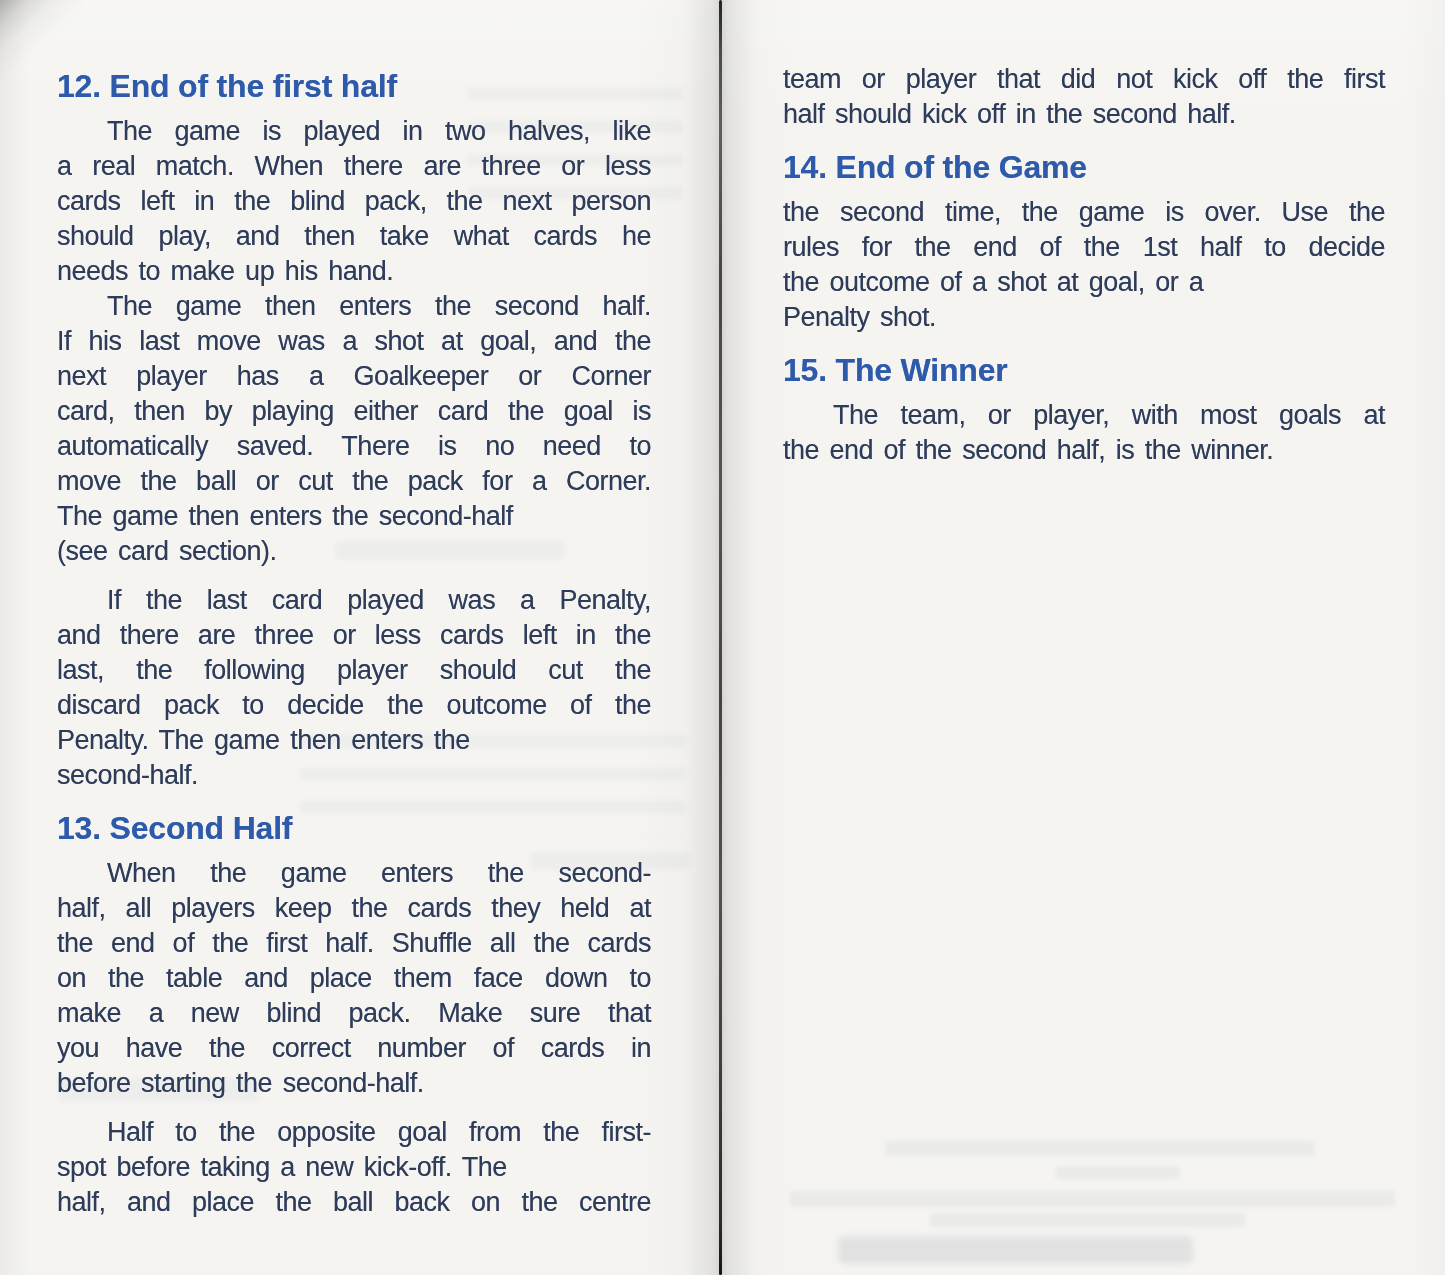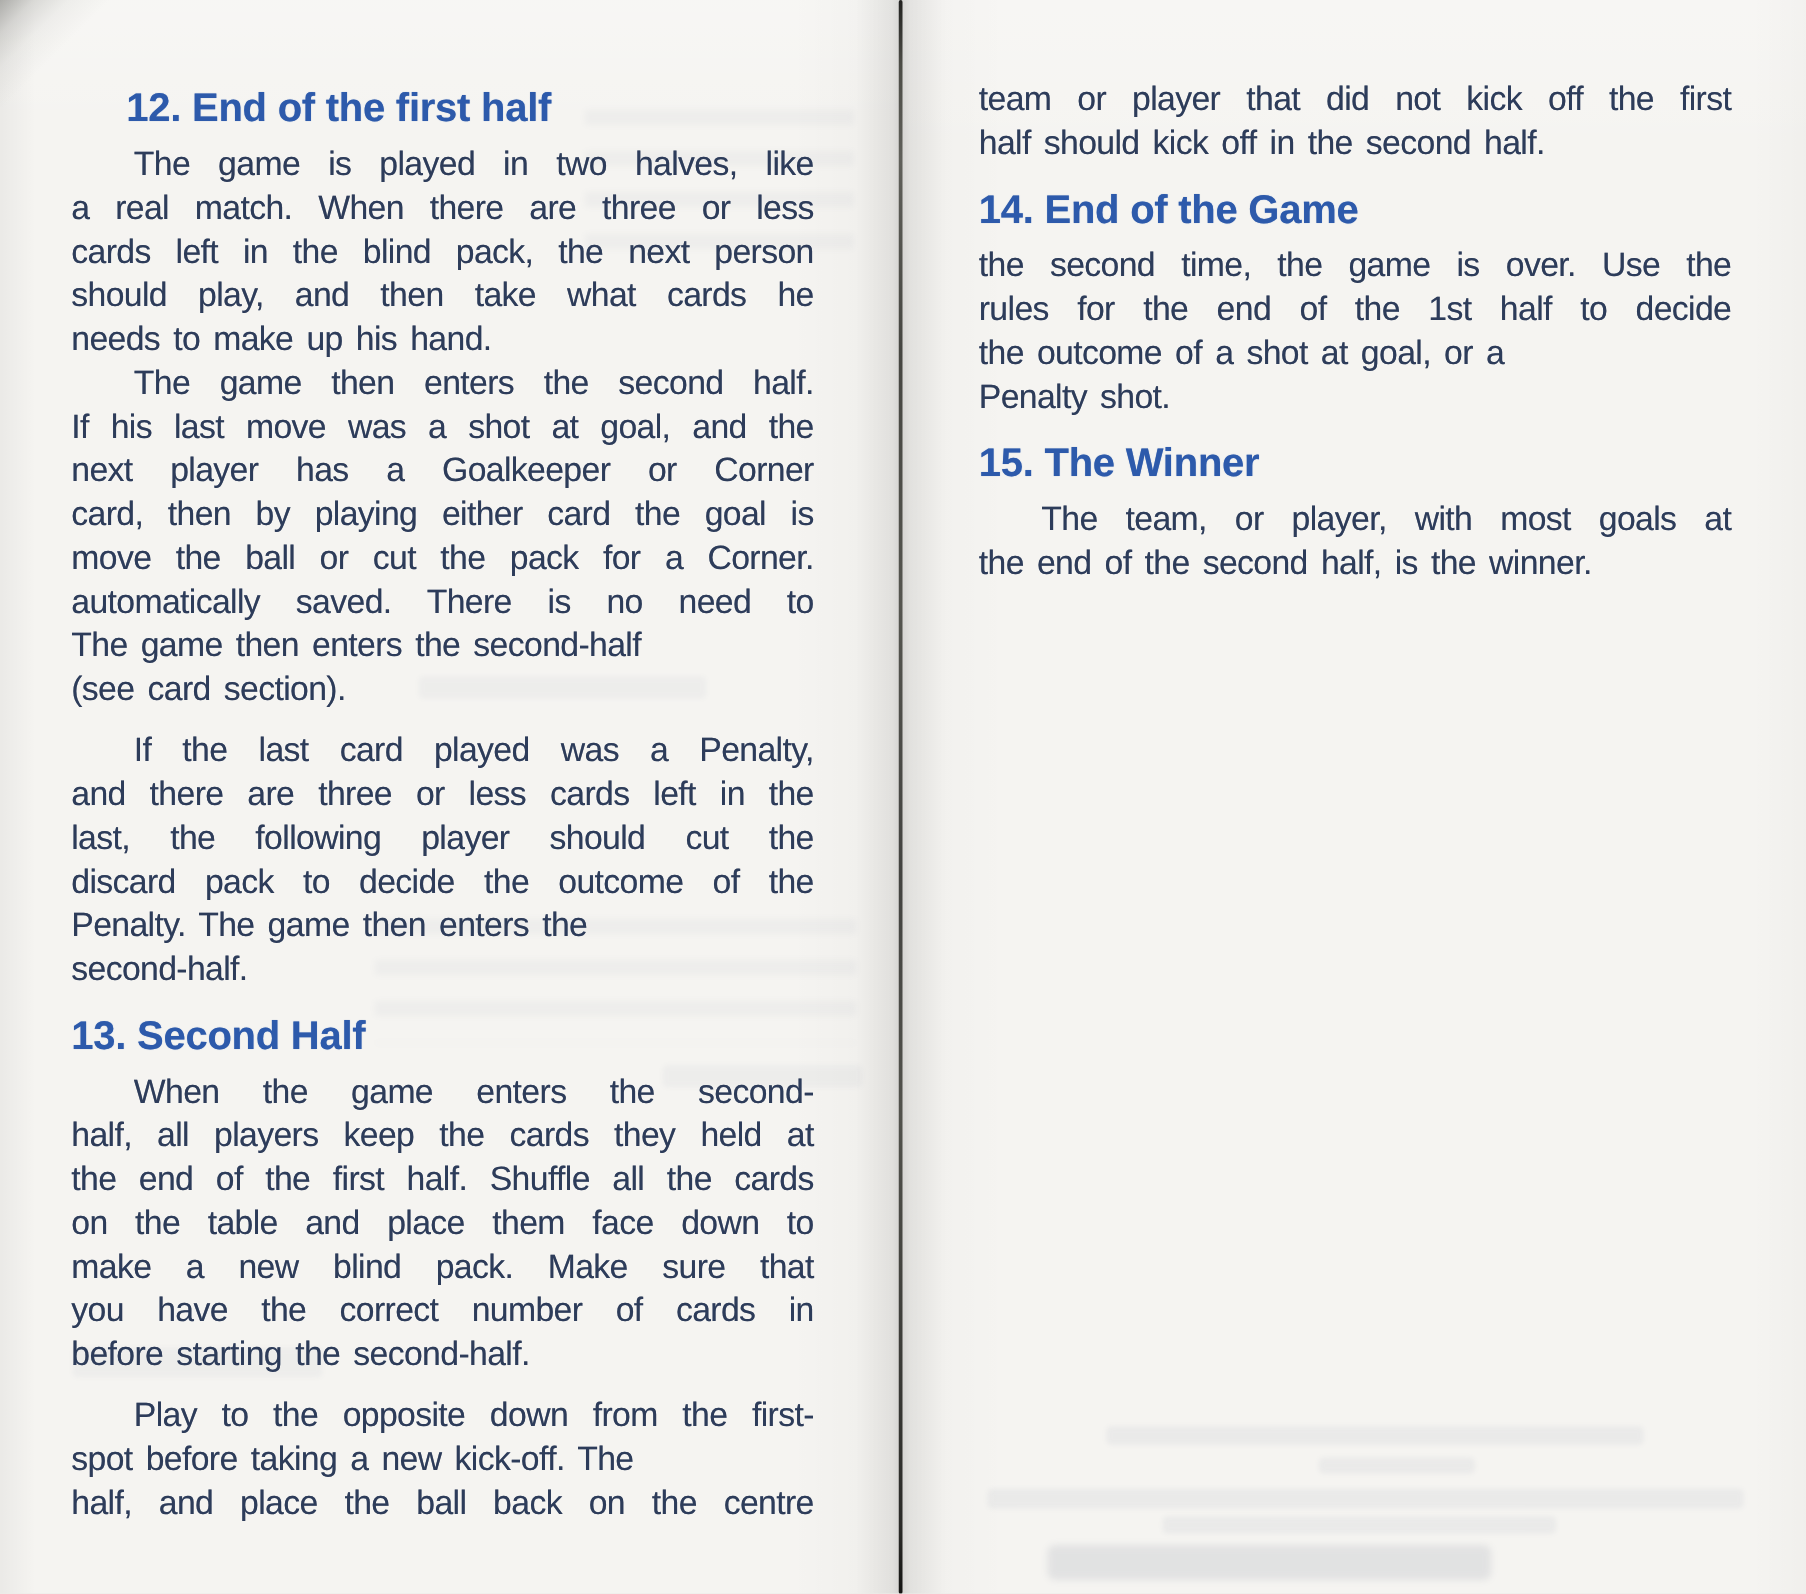--- a/index.html
+++ b/index.html
@@ -50,21 +50,21 @@
   }
   
   .column{position:absolute;color:#2d3c5a;font-size:27px;line-height:35px;letter-spacing:-0.5px;}
   #col-left{left:57px;top:68px;width:594px;}
   #col-right{left:783px;top:62px;width:602px;}
   .heading{
     color:#2d5aab;font-size:32px;line-height:36px;font-weight:bold;
     letter-spacing:-0.2px;margin:17px 0 10px 0;
     text-shadow:0 0 0.6px rgba(45,90,171,0.65);
   }
-  .heading:first-child{margin-top:0;margin-left:44px;}
+  .heading:first-child{margin-top:0;}
   .para{margin:0;}
   .para.gap{margin-top:14px;}
   .line{
     text-align:justify;text-align-last:justify;
     text-shadow:0 0 0.5px rgba(45,60,90,0.55);
   }
   .line.nat{text-align-last:left;word-spacing:3.5px;}
   .line.indent{text-indent:50px;}
   
   .ghost{position:absolute;border-radius:4px;background:#6b7690;opacity:0.075;filter:blur(2px);pointer-events:none;}
@@ -103,22 +103,22 @@
         <div class="line">a real match. When there are three or less</div>
         <div class="line">cards left in the blind pack, the next person</div>
         <div class="line">should play, and then take what cards he</div>
         <div class="line nat">needs to make up his hand.</div>
       </div>
       <div class="para">
         <div class="line indent">The game then enters the second half.</div>
         <div class="line">If his last move was a shot at goal, and the</div>
         <div class="line">next player has a Goalkeeper or Corner</div>
         <div class="line">card, then by playing either card the goal is</div>
+        <div class="line">automatically saved. There is no need to</div>
         <div class="line">move the ball or cut the pack for a Corner.</div>
-        <div class="line">automatically saved. There is no need to</div>
         <div class="line nat">The game then enters the second-half</div>
         <div class="line nat">(see card section).</div>
       </div>
       <div class="para gap">
         <div class="line indent">If the last card played was a Penalty,</div>
         <div class="line">and there are three or less cards left in the</div>
         <div class="line">last, the following player should cut the</div>
         <div class="line">discard pack to decide the outcome of the</div>
         <div class="line nat">Penalty. The game then enters the</div>
         <div class="line nat">second-half.</div>
@@ -127,21 +127,21 @@
       <div class="para">
         <div class="line indent">When the game enters the second-</div>
         <div class="line">half, all players keep the cards they held at</div>
         <div class="line">the end of the first half. Shuffle all the cards</div>
         <div class="line">on the table and place them face down to</div>
         <div class="line">make a new blind pack. Make sure that</div>
         <div class="line">you have the correct number of cards in</div>
         <div class="line nat">before starting the second-half.</div>
       </div>
       <div class="para gap">
-        <div class="line indent">Play to the opposite down from the first-</div>
+        <div class="line indent">Half to the opposite goal from the first-</div>
         <div class="line nat">spot before taking a new kick-off. The</div>
         <div class="line">half, and place the ball back on the centre</div>
       </div>
     </div>
   <div class="column" id="col-right">
       <div class="para">
         <div class="line">team or player that did not kick off the first</div>
         <div class="line nat">half should kick off in the second half.</div>
       </div>
       <div class="heading">14. End of the Game</div>

